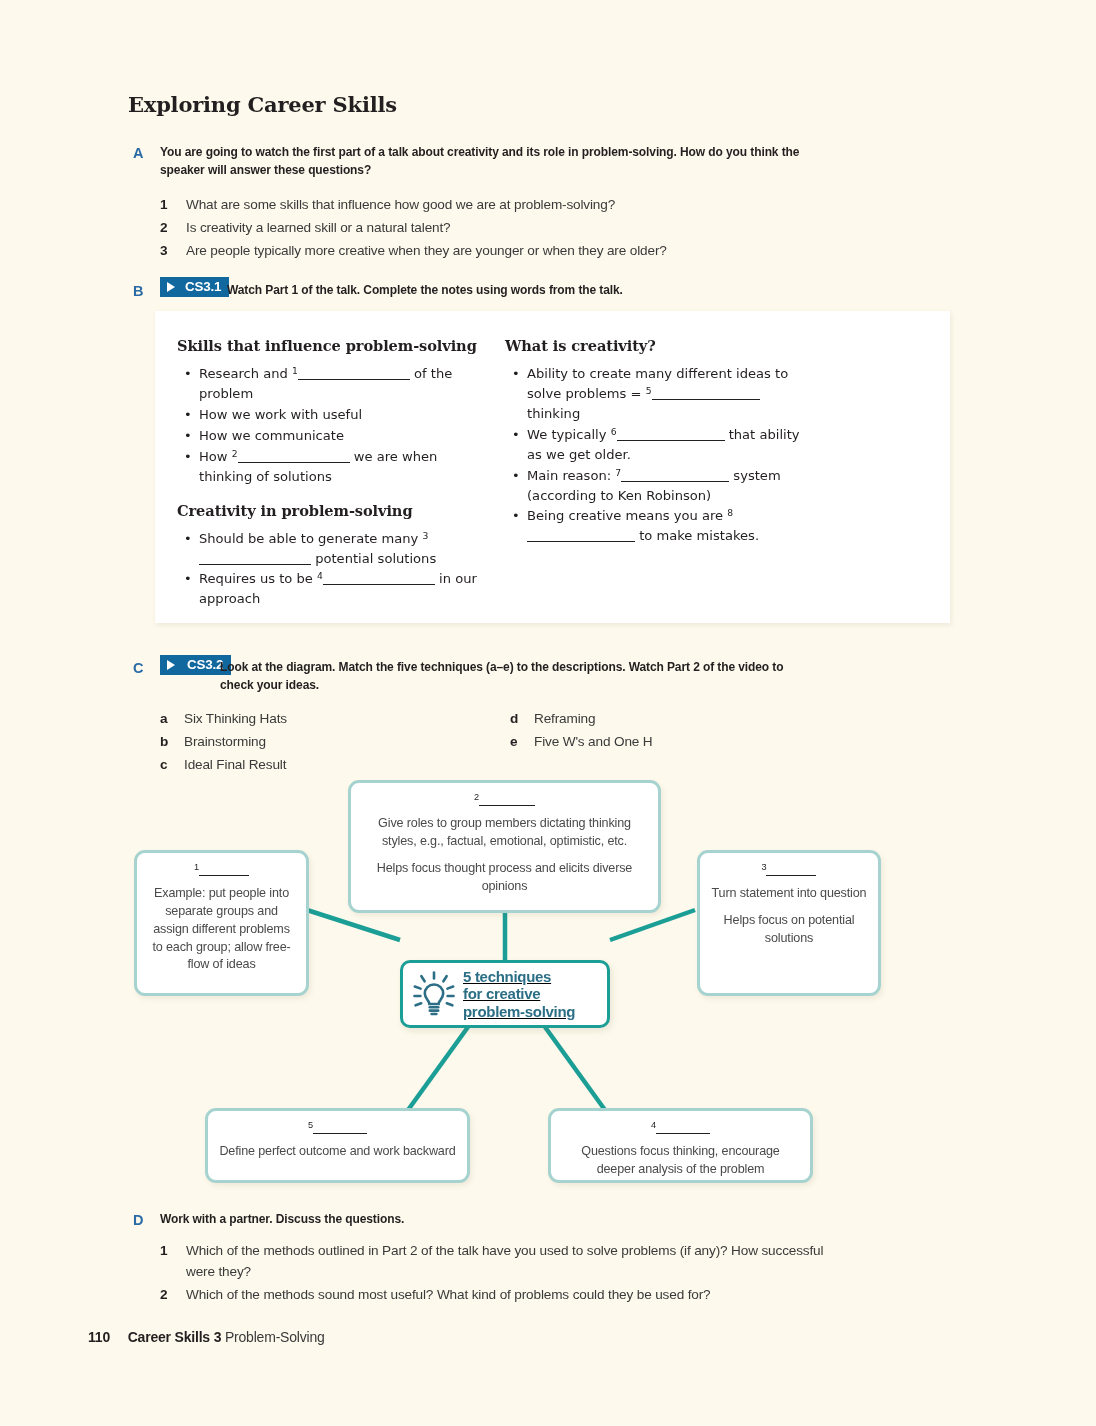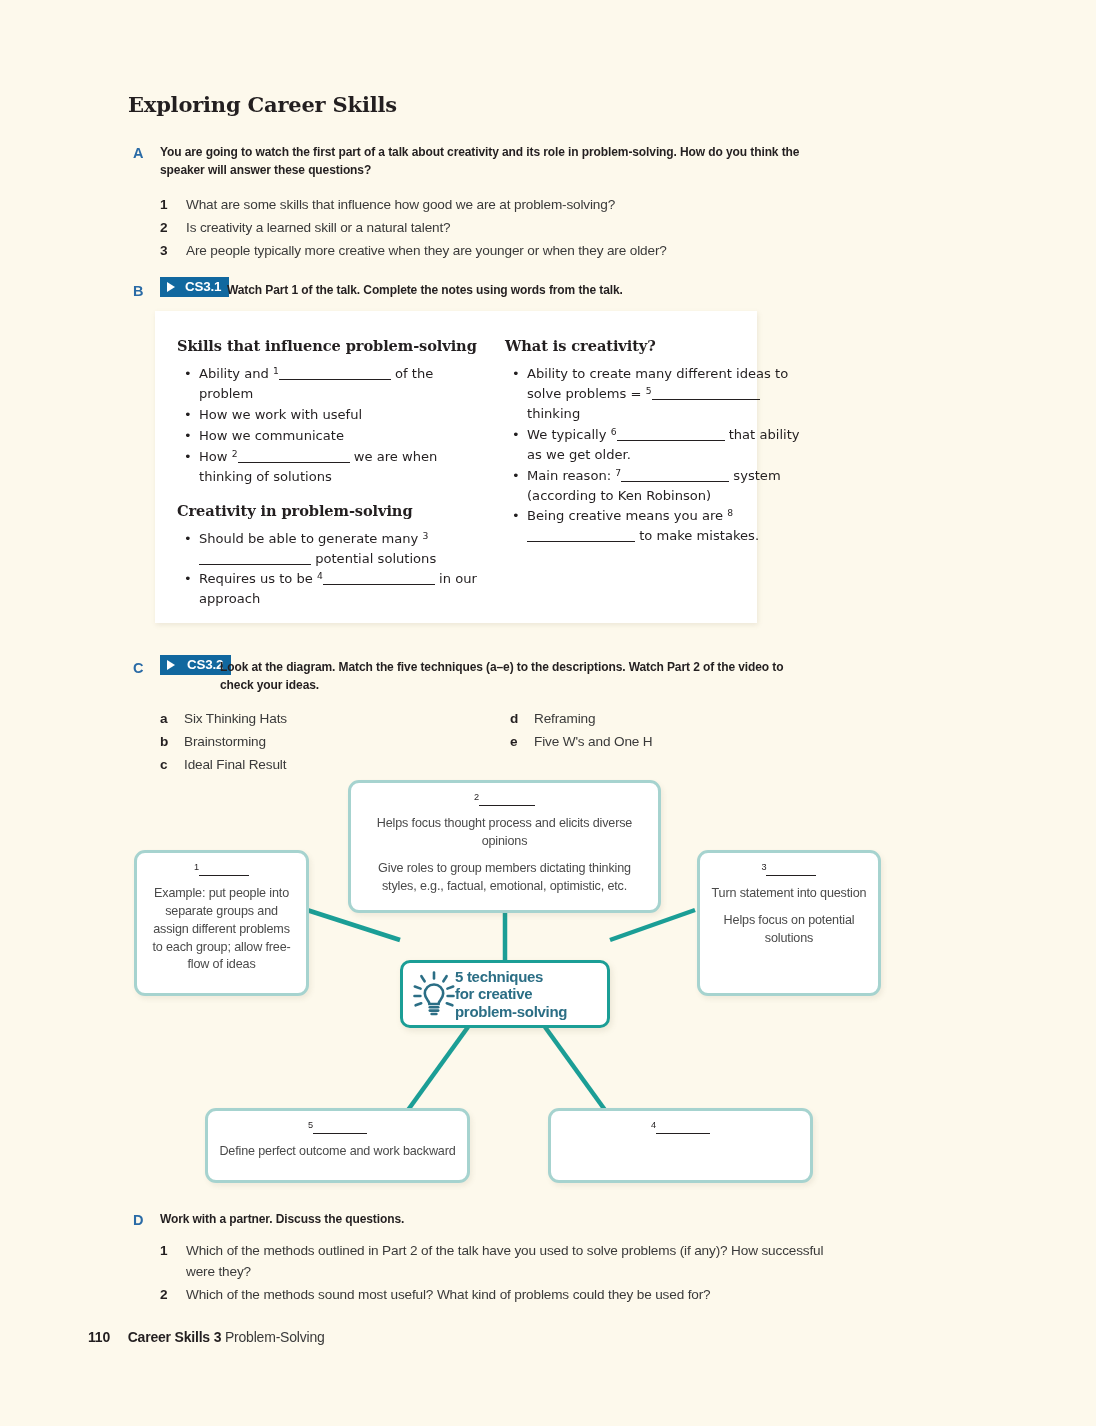--- a/index.html
+++ b/index.html
@@ -79,21 +79,21 @@
     border-left: 8px solid #fff;
     border-top: 5px solid transparent;
     border-bottom: 5px solid transparent;
   }
 
   
   .notes {
     position: absolute;
     left: 155px;
     top: 311px;
-    width: 602px;
+    width: 795px;
     height: 312px;
     background: #ffffff;
     box-shadow: 1px 2px 5px rgba(120,110,80,.13);
   }
   .notes-col {
     position: absolute;
     font-family: "DejaVu Sans", sans-serif;
     font-size: 13.1px;
     color: #231f20;
     line-height: 1.52;
@@ -155,21 +155,23 @@
 
   .hub {
     position: absolute;
     background: #ffffff;
     border: 3.5px solid #1b9e96;
     border-radius: 10px;
     box-sizing: border-box;
     box-shadow: 2px 3px 6px rgba(120,110,80,.14);
     display: flex;
     align-items: center;
+    gap: 8px;
     padding: 6px 12px 6px 10px;
+    text-decoration: underline;
   }
   .hub .hubtext {
     font-size: 15px;
     font-weight: bold;
     line-height: 1.17;
     color: #2b6e85;
     letter-spacing: -0.3px;
     white-space: pre-line;
   }
 
@@ -217,21 +219,21 @@
   </div>
   <div class="sec-body" style="left:227px; top:282px; width:610px;">Watch Part 1 of the talk. Complete the notes using words from the talk.</div>
 
   <div class="notes">
 
     <div class="notes-col" style="left:22px; top:24px; width:300px;">
       <div class="notes-h">Skills that influence problem-solving</div>
 
       <div class="nli">
         <span class="bullet">•</span>
-        <span>Ability and </span><sup class="bnum">1</sup><span class="blank" style="width:112px"></span><span> of the problem</span>
+        <span>Research and </span><sup class="bnum">1</sup><span class="blank" style="width:112px"></span><span> of the problem</span>
       </div>
       <div class="nli">
         <span class="bullet">•</span>
         <span>How we work with useful</span>
       </div>
       <div class="nli">
         <span class="bullet">•</span>
         <span>How we communicate</span>
       </div>
       <div class="nli">
@@ -318,22 +320,22 @@
         <line x1="695" y1="145" x2="610" y2="175"></line>
 
         <line x1="468" y1="262" x2="408" y2="345"></line>
 
         <line x1="545" y1="262" x2="605" y2="345"></line>
       </g>
     </svg>
 
     <div class="dbox" style="left:348px; top:15px; width:313px; height:133px;">
       <span class="bl"><sup class="bnum">2</sup><span class="blank" style="width:56px"></span></span>
+      <p>Give roles to group members dictating thinking styles, e.g., factual, emotional, optimistic, etc.</p>
       <p>Helps focus thought process and elicits diverse opinions</p>
-      <p>Give roles to group members dictating thinking styles, e.g., factual, emotional, optimistic, etc.</p>
     </div>
 
     <div class="dbox" style="left:134px; top:85px; width:175px; height:146px;">
       <span class="bl"><sup class="bnum">1</sup><span class="blank" style="width:50px"></span></span>
       <p>Example: put people into separate groups and assign different problems to each group; allow free-flow of ideas</p>
     </div>
 
     <div class="dbox" style="left:697px; top:85px; width:184px; height:146px;">
       <span class="bl"><sup class="bnum">3</sup><span class="blank" style="width:50px"></span></span>
       <p>Turn statement into question</p>
@@ -363,20 +365,21 @@
 problem-solving</span>
     </div>
 
     <div class="dbox" style="left:205px; top:343px; width:265px; height:75px;">
       <span class="bl"><sup class="bnum">5</sup><span class="blank" style="width:54px"></span></span>
       <p>Define perfect outcome and work backward</p>
     </div>
 
     <div class="dbox" style="left:548px; top:343px; width:265px; height:75px;">
       <span class="bl"><sup class="bnum">4</sup><span class="blank" style="width:54px"></span></span>
+      <p>Questions focus thinking, encourage deeper analysis of the problem</p>
     </div>
   </div>
 
   <div class="sec-letter" style="left:133px; top:1212px;">D</div>
   <div class="sec-body" style="left:160px; top:1211px; width:660px;">Work with a partner. Discuss the questions.</div>
 
   <div class="qlist" style="left:160px; top:1240px; width:670px;">
     <div class="row">
       <span class="num">1</span>
       <span>Which of the methods outlined in Part 2 of the talk have you used to solve problems (if any)? How successful were they?</span>

